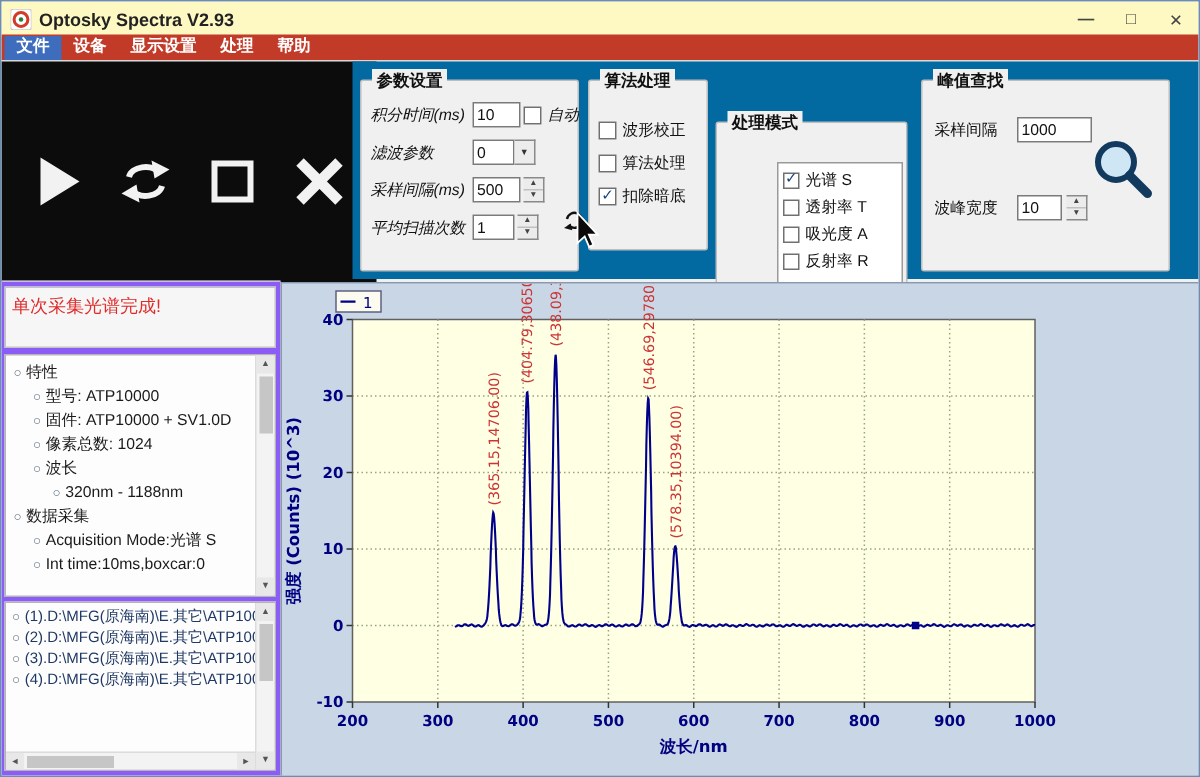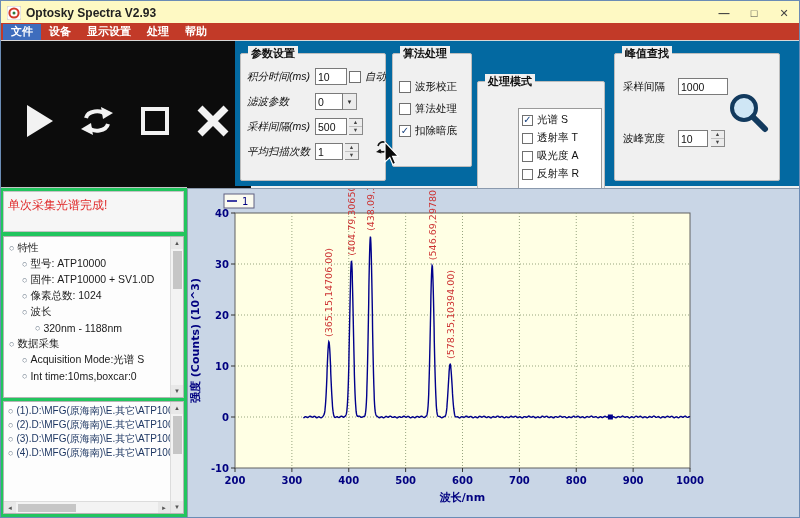--- a/index.html
+++ b/index.html
@@ -66,21 +66,21 @@
   .sunken { position:absolute; left:40px; top:26px; width:84px; height:82px; background:#fff;
             border:1px solid #9a9a9a; padding:4px 3px; display:flex; flex-direction:column; gap:4px; }
   .sunken .cb { width:11px; height:11px; }
 
   .pk-row1 { position:absolute; left:8px; top:24px; display:flex; align-items:center; gap:3px; }
   .pk-row2 { position:absolute; left:8px; top:76px; display:flex; align-items:center; gap:3px; }
   .pk-label { font-size:10.5px; color:#111; width:52px; flex:none; }
   .magnifier { position:absolute; right:8px; top:38px; width:44px; height:44px; }
 
   
-  .sidebar { position:absolute; left:0; top:186px; width:186px; bottom:0; background:#22c55e;
+  .sidebar { position:absolute; left:0; top:186px; width:186px; bottom:0; background:#8b5cf6;
              border-top:1px solid #c4c4c4; }
   .status-box { position:absolute; left:2px; top:3px; width:181px; height:41px; background:#f6f6f6;
                 border:1px solid #c4c4c4; padding:3px 4px; }
   .status-text { color:#e02b2b; font-size:12px; }
 
   .tree-panel { position:absolute; left:2px; top:48px; width:181px; height:162px; background:#fdfdfd;
                 border:1px solid #b5b5b5; overflow:hidden; padding:3px 13px 0 1px; position:absolute; }
   .tnode { height:16px; display:flex; align-items:center; font-size:10.5px; color:#1a1a1a;
            white-space:nowrap; overflow:hidden; }
   .bullet { font-size:9px; color:#607080; margin-right:3px; flex:none; line-height:1; }

